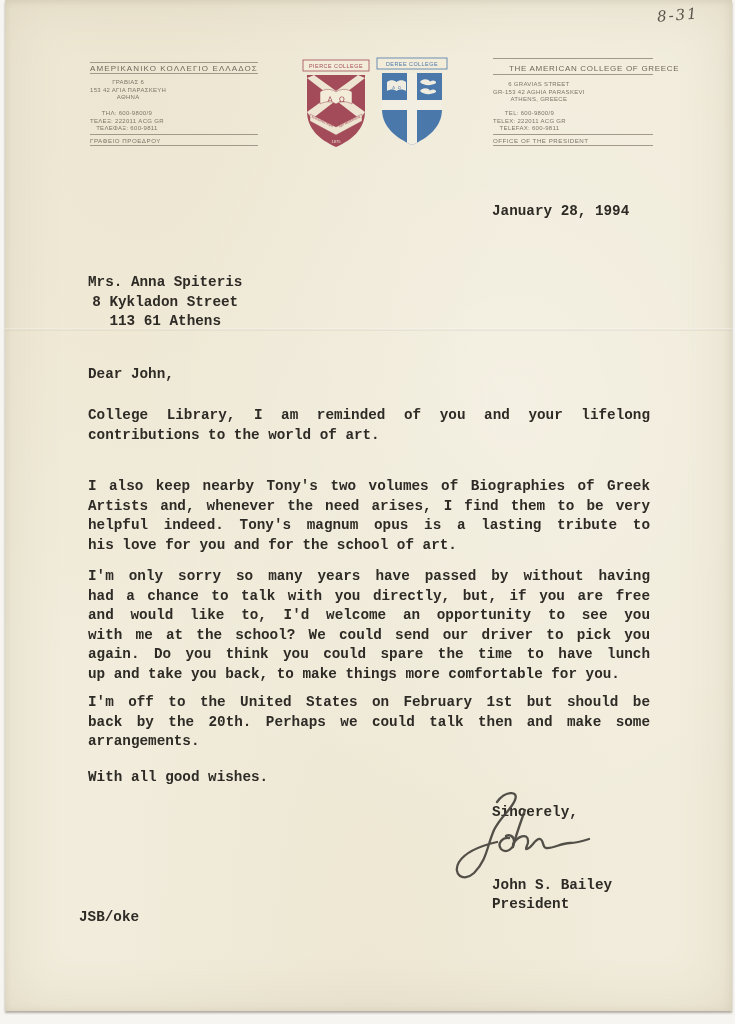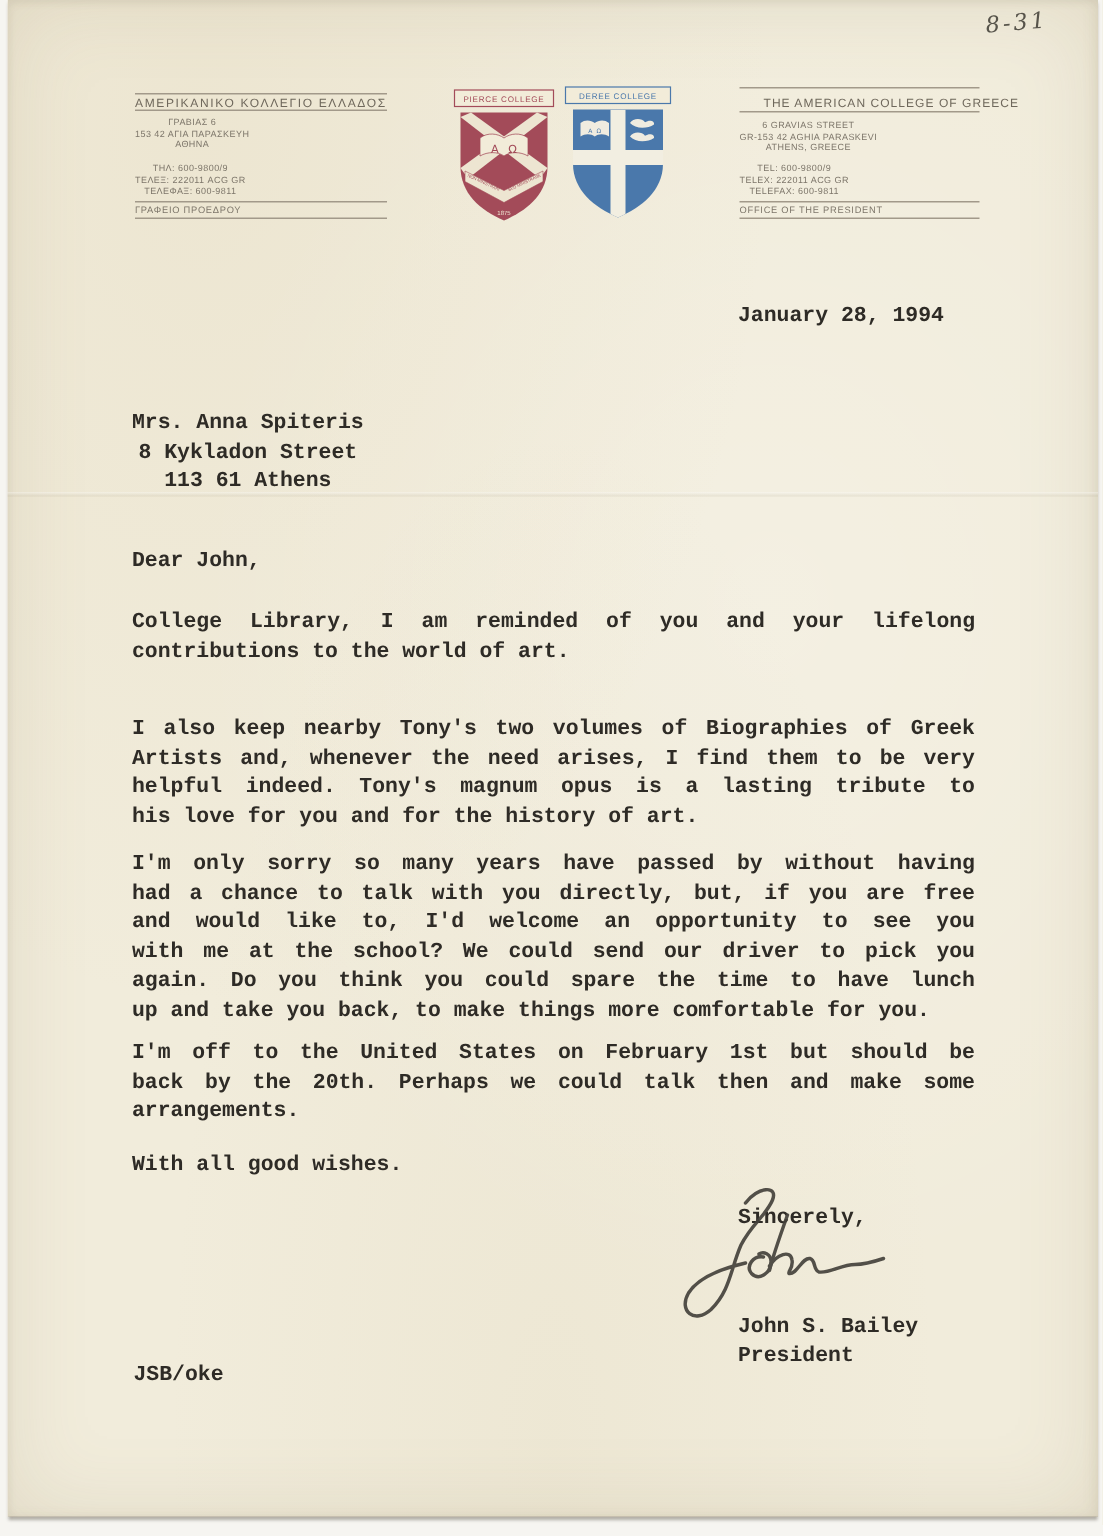--- a/index.html
+++ b/index.html
@@ -146,21 +146,21 @@
 
   <div>
       <div class="type para blk-p0">
         <div class="jline">College Library, I am reminded of you and your lifelong</div>
         <div class="jline last">contributions to the world of art.</div>
       </div>
       <div class="type para blk-p1">
         <div class="jline">I also keep nearby Tony's two volumes of Biographies of Greek</div>
         <div class="jline">Artists and, whenever the need arises, I find them to be very</div>
         <div class="jline">helpful indeed.  Tony's magnum opus is a lasting tribute to</div>
-        <div class="jline last">his love for you and for the history of art.</div>
+        <div class="jline last">his love for you and for the school of art.</div>
       </div>
       <div class="type para blk-p2">
         <div class="jline">I'm only sorry so many years have passed by without having</div>
         <div class="jline">had a chance to talk with you directly, but, if you are free</div>
         <div class="jline">and would like to, I'd welcome an opportunity to see you</div>
         <div class="jline">with me at the school?  We could send our driver to pick you</div>
         <div class="jline">again.  Do you think you could spare the time to have lunch</div>
         <div class="jline last">up and take you back, to make things more comfortable for you.</div>
       </div>
       <div class="type para blk-p3">
@@ -181,15 +181,15 @@
         <path d="M66 52 C59 51 54 58 58 63 C63 68 71 63 71 55 C71 50 66 48 63 50"></path>
         <path d="M82 24 C77 38 72 52 70 61"></path>
         <path d="M70 58 C75 50 84 47 85 54 C86 59 82 62 83 63 C88 64 92 52 97 53 C101 54 99 61 103 62 C110 63 118 57 127 57 C134 57 140 55 146 53"></path>
       </g>
     </svg>
   </div>
 
   <div class="type" style="left:487px;top:856px;">John S. Bailey</div>
   <div class="type" style="left:487px;top:875px;">President</div>
 
-  <div class="type" style="left:84px;top:888px;">JSB/oke</div>
+  <div class="type" style="left:74px;top:888px;">JSB/oke</div>
 
 </div>
 
 </body></html>

